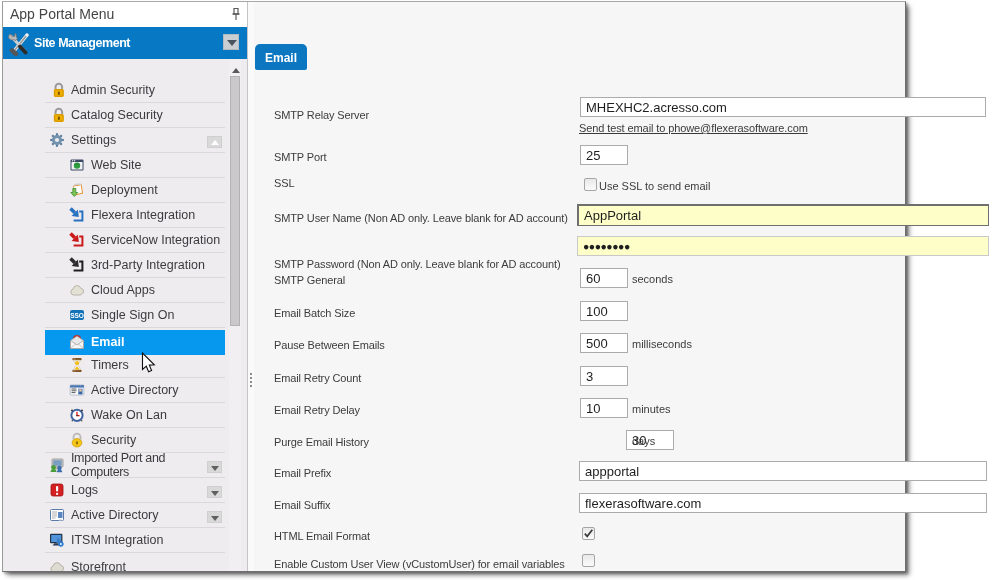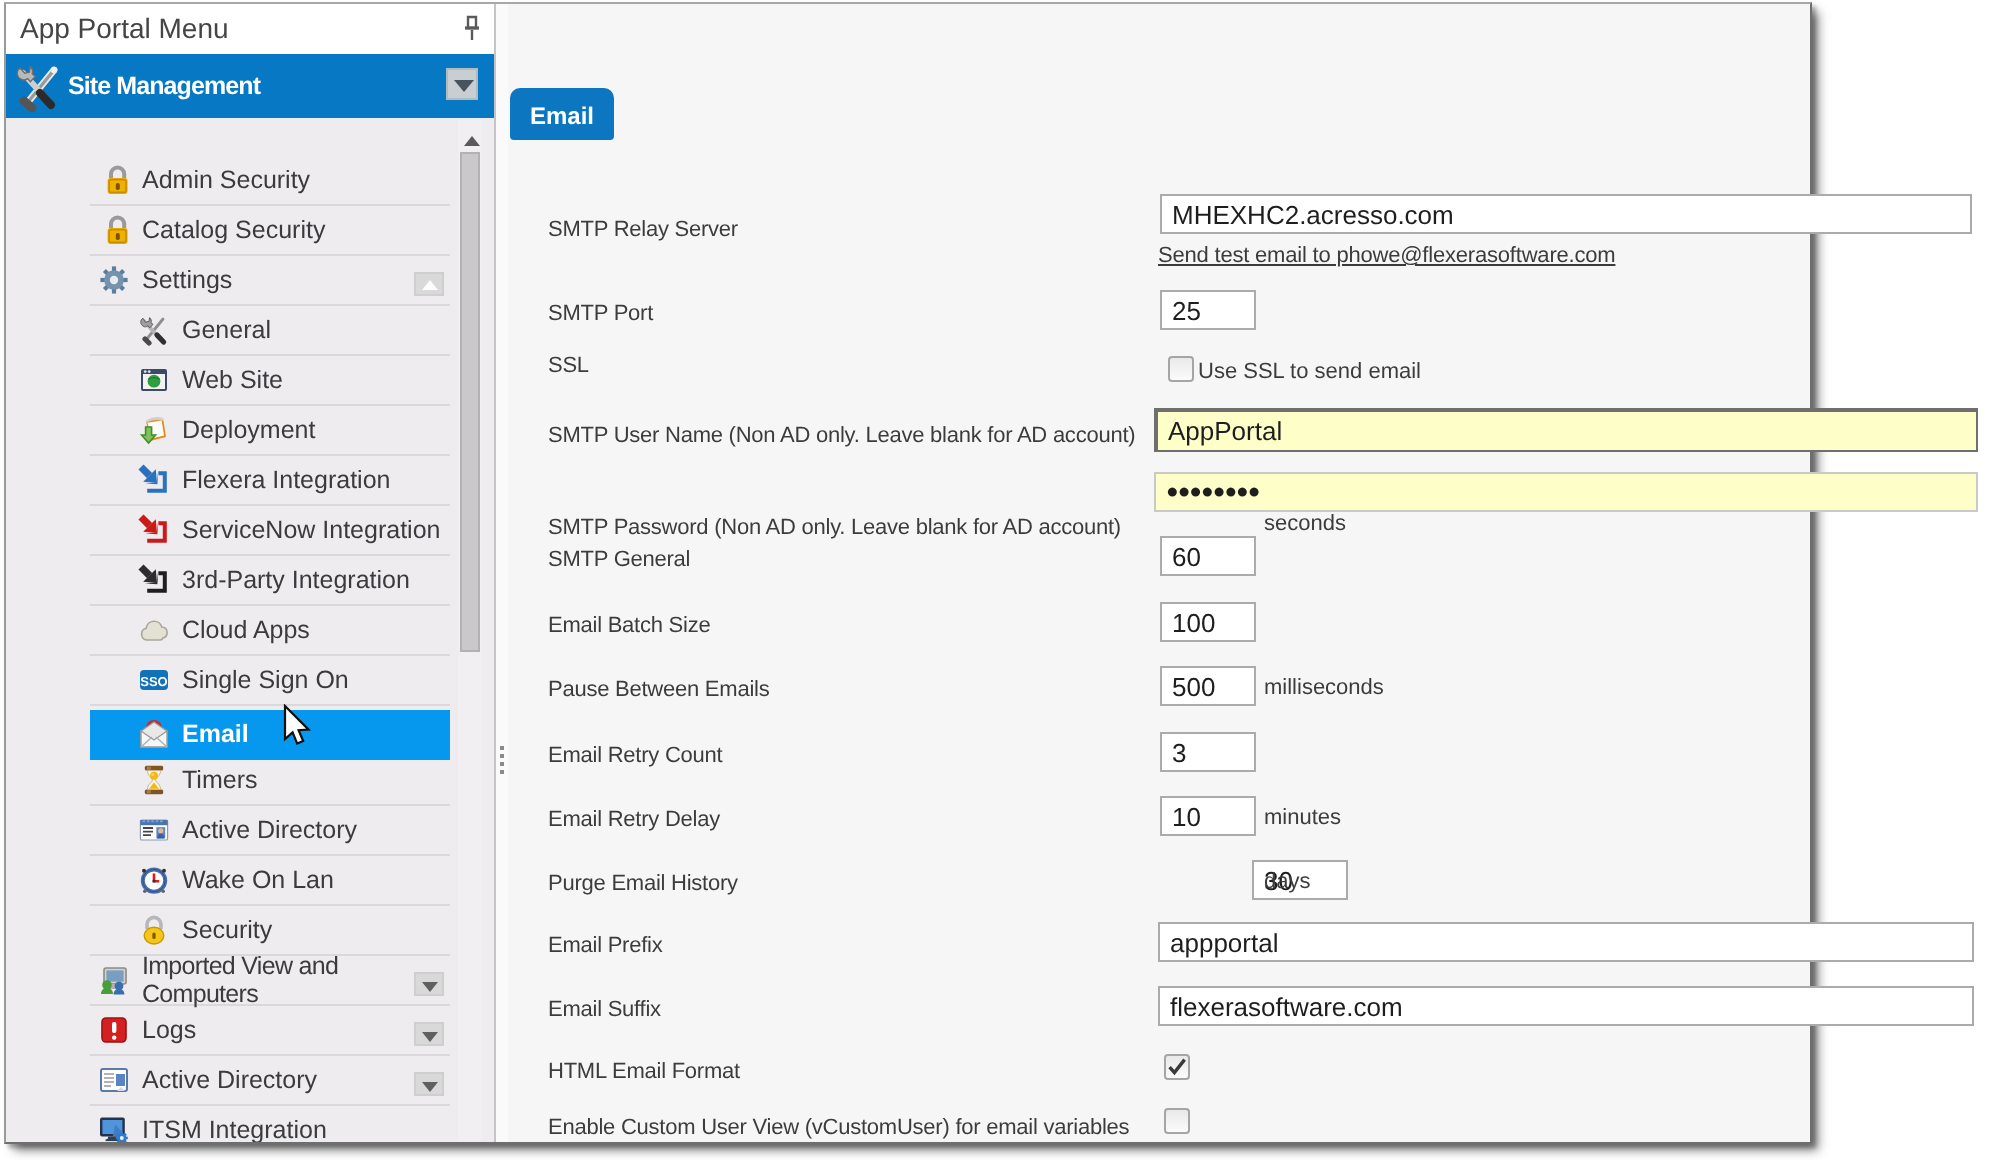--- a/index.html
+++ b/index.html
@@ -96,29 +96,20 @@
                 <path d="M8 1.2 V14.8"></path>
                 <path d="M1.2 8 H14.8"></path>
                 <path d="M3.2 3.2 L12.8 12.8"></path>
                 <path d="M12.8 3.2 L3.2 12.8"></path>
               </g>
             </g>
             <circle cx="8" cy="8" r="4.9" fill="#7593ad"></circle>
             <circle cx="8" cy="8" r="2.1" fill="#e8ecf0"></circle>
           </svg>Settings<div class="ebtn up"></div></div>
       <div class="mi sub"><svg width="16" height="16" viewBox="0 0 16 16">
-            <g stroke-linecap="round">
-              <path d="M12.5 2.5 L4 13" stroke="#8e8e8e" stroke-width="1.4"></path>
-              <path d="M3.5 12.5 L5.5 14.5" stroke="#4a4a4a" stroke-width="2.6"></path>
-              <path d="M3 3.5 L11.5 13" stroke="#b5b5b5" stroke-width="1.8"></path>
-              <path d="M2.3 2.2 c-1.4 1 -1.2 3 .3 3.9 c.9 .6 1.6 .3 2.3 -.2 l1 1 1.6 -1.7 -1 -.9 c.3 -1 .1 -1.8 -.7 -2.5 l-.3 1.9 -1.6 .4 z" fill="#9e9e9e" stroke="#5e5e5e" stroke-width="0.5"></path>
-              <path d="M9.5 10.5 L12.8 14" stroke="#303030" stroke-width="2.6"></path>
-            </g>
-          </svg>General</div>
-      <div class="mi sub"><svg width="16" height="16" viewBox="0 0 16 16">
             <rect x="1.5" y="2.5" width="13" height="11" rx="1" fill="#3c4a66"></rect>
             <rect x="2.5" y="5" width="11" height="7.5" fill="#f2f2f2"></rect>
             <circle cx="3.6" cy="3.8" r="0.7" fill="#e0e0e0"></circle>
             <circle cx="5.6" cy="3.8" r="0.7" fill="#e0e0e0"></circle>
             <circle cx="8" cy="8.6" r="3.2" fill="#2e9e40"></circle>
             <path d="M5.2 7.6 c1.8 -1 3.8 -1 5.6 0" stroke="#1e7a2e" stroke-width="0.7" fill="none"></path>
           </svg>Web Site</div>
       <div class="mi sub"><svg width="16" height="16" viewBox="0 0 16 16">
             <path d="M4 3.5 L12.5 2 L14 11.5 L6 13.5 Z" fill="#e88a1a"></path>
             <path d="M4.8 4.4 L11.8 3.2 L13 10.8 L6.6 12.4 Z" fill="#fdfdfd"></path>
@@ -197,21 +188,21 @@
       <div class="mi top">
           <svg width="16" height="16" viewBox="0 0 16 16">
             <rect x="3" y="2" width="11" height="8" rx="1" fill="#d5d2cc" stroke="#8a8a8a" stroke-width="0.8"></rect>
             <rect x="4.2" y="3.2" width="8.6" height="5.6" fill="#7a9ec2"></rect>
             <path d="M6 10 h5 l1 2.5 h-7 z" fill="#b5b2ac"></path>
             <circle cx="4.5" cy="10.5" r="2.4" fill="#4a9e3a"></circle>
             <path d="M1.5 15 c0 -2 1.4 -3 3 -3 s3 1 3 3 z" fill="#4a9e3a"></path>
             <circle cx="10.5" cy="11" r="2.2" fill="#3a6fae"></circle>
             <path d="M7.8 15.2 c0 -1.8 1.3 -2.8 2.7 -2.8 s2.7 1 2.7 2.8 z" fill="#3a6fae"></path>
           </svg>
-          <span style="letter-spacing:-0.35px">Imported View and Computers</span>
+          <span style="letter-spacing:-0.35px">Imported Port and Computers</span>
           <div class="ebtn dn"></div>
         </div>
       <div class="mi top"><svg width="16" height="16" viewBox="0 0 16 16">
             <rect x="2" y="2" width="12" height="12" rx="2" fill="#d42020"></rect>
             <rect x="2" y="2" width="12" height="12" rx="2" fill="none" stroke="#a01010" stroke-width="0.8"></rect>
             <rect x="7" y="4" width="2.2" height="5.5" rx="1" fill="#fff"></rect>
             <rect x="7" y="10.7" width="2.2" height="2.2" rx="1" fill="#fff"></rect>
           </svg>Logs<div class="ebtn dn"></div></div>
       <div class="mi top"><svg width="16" height="16" viewBox="0 0 16 16">
             <rect x="1.5" y="2.5" width="13" height="11" rx="1" fill="#fff" stroke="#5a7ba5" stroke-width="1"></rect>
@@ -268,21 +259,21 @@
     <div class="cblbl" style="left:345px; top:178px;">Use SSL to send email</div>
 
     <div class="lbl" style="top:210px">SMTP User Name (Non AD only. Leave blank for AD account)</div>
     <div class="inp yel" style="left:323px; top:202px; width:412px; height:22px; border-color:#6f6f6f; border-width:2px 1px 1px 2px;">AppPortal</div>
 
     <div class="lbl" style="top:256px">SMTP Password (Non AD only. Leave blank for AD account)</div>
     <div class="inp yel" style="left:323px; top:234px; width:412px; height:20px; border-color:#c9c9c9; font-size:10.5px; letter-spacing:-0.5px;">●●●●●●●●</div>
 
     <div class="lbl" style="top:272px">SMTP General</div>
     <div class="inp" style="left:326px; top:266px; width:48px; height:20px;">60</div>
-    <div class="unit" style="top:254px">seconds</div>
+    <div class="unit" style="top:271px">seconds</div>
 
     <div class="lbl" style="top:305px">Email Batch Size</div>
     <div class="inp" style="left:326px; top:299px; width:48px; height:20px;text-align:right;">100</div>
 
     <div class="lbl" style="top:337px">Pause Between Emails</div>
     <div class="inp" style="left:326px; top:331px; width:48px; height:20px;">500</div>
     <div class="unit" style="top:336px">milliseconds</div>
 
     <div class="lbl" style="top:370px">Email Retry Count</div>
     <div class="inp" style="left:326px; top:364px; width:48px; height:20px;">3</div>

